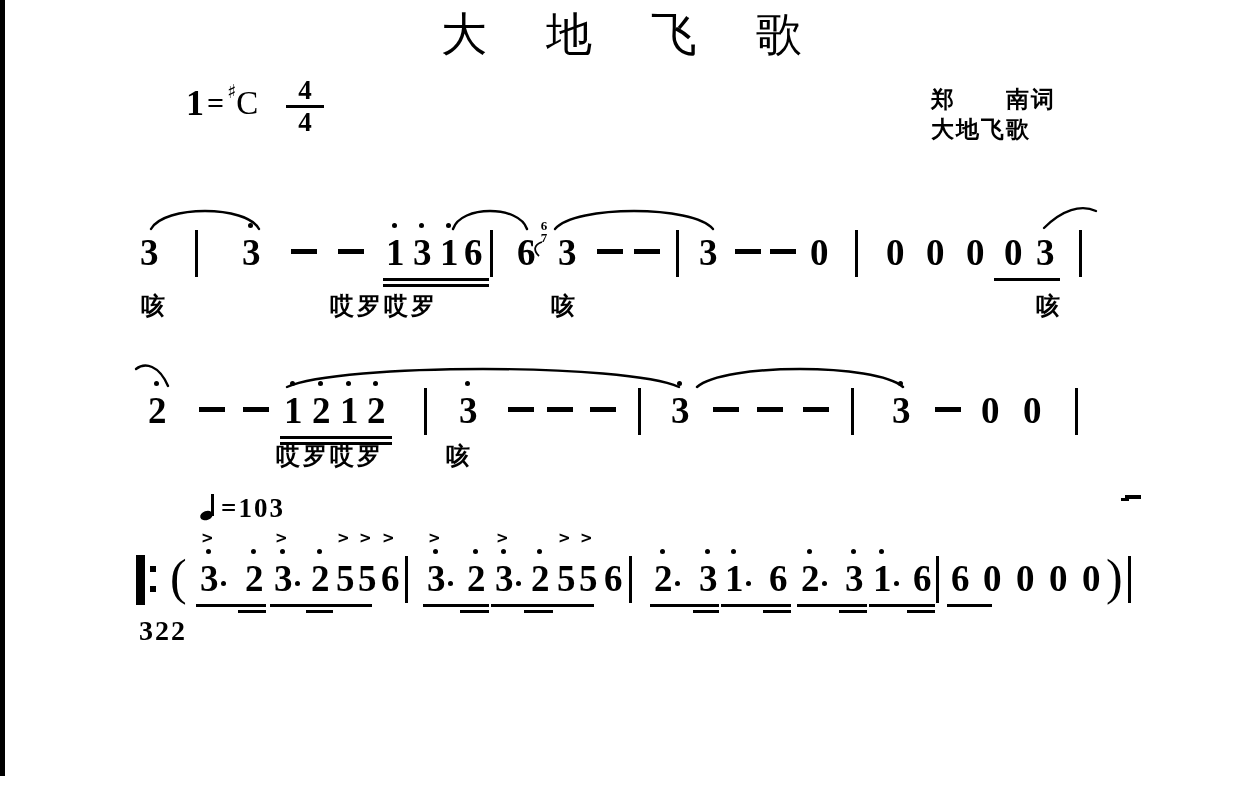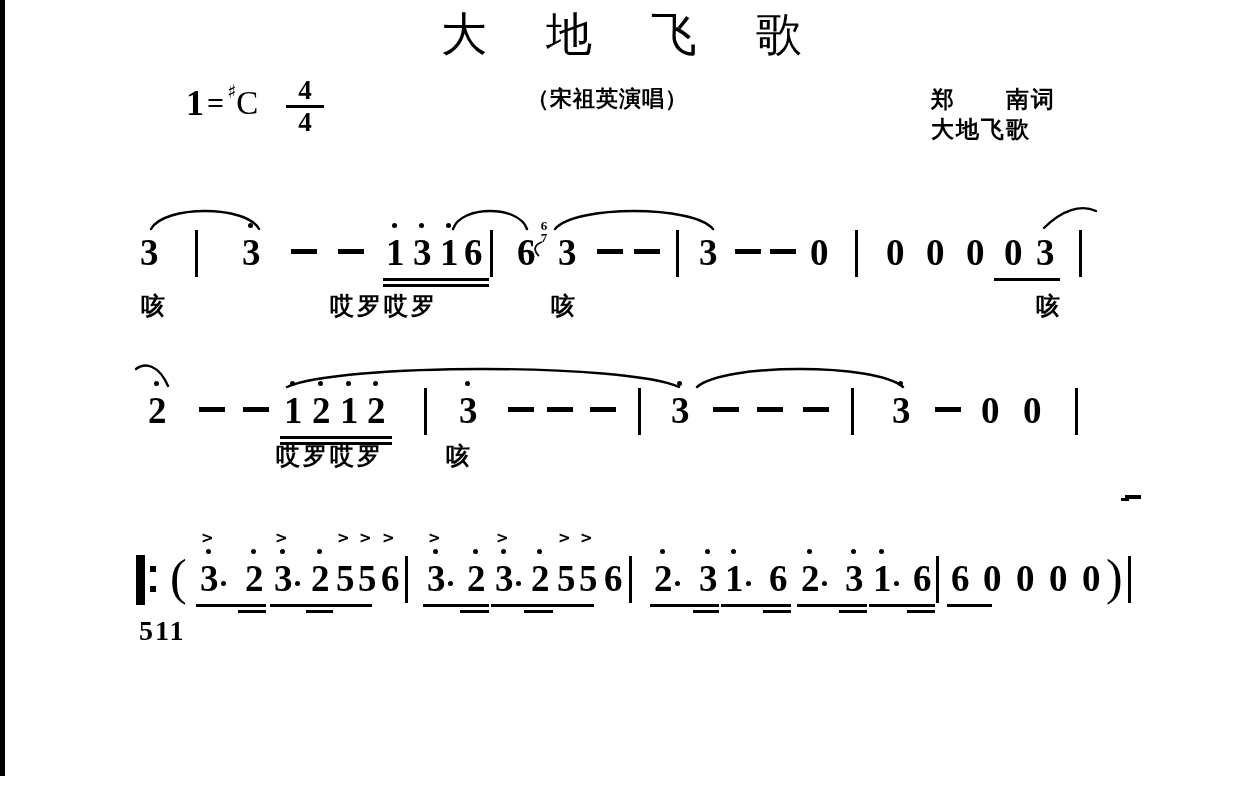--- a/index.html
+++ b/index.html
@@ -57,37 +57,41 @@
   .stray .s2{position:absolute;left:0;top:3px;width:8px;height:3px;background:#000;}
 </style>
 </head>
 <body>
 
 <div class="page">
   <div class="edge-left"></div>
   <div class="edge-bottom"></div>
 
   <div class="title">大地飞歌</div>
-  <div class="subtitle">（宋祖英演唱）</div>
   <div class="credit1">郑　　南词</div>
   <div class="credit2">大地飞歌</div>
 
   <div class="keysig">
     <span class="ks1">1</span>
     <span class="kseq">=</span>
     <span class="kssharp">♯</span>
     <span class="ksc">C</span>
   </div>
   <div class="meter">
     <div class="mnum">4</div>
     <div class="mbar"></div>
     <div class="mden">4</div>
   </div>
 
 
+  <div class="metro">
+    <i class="nh"></i>
+    <i class="st"></i>
+    <span class="marking">=103</span>
+  </div>
 
   <div class="music-line" style="top: 232px;">
       <div class="tok" style="left: 140px;">3</div>
       <div class="bar" style="left: 195px;"></div>
       <div class="tok" style="left: 242px;">3<i class="od"></i></div>
       <div class="dash" style="left: 291px;"></div>
       <div class="dash" style="left: 338px;"></div>
       <div class="tok" style="left: 386px;">1<i class="od"></i></div>
       <div class="tok" style="left: 413px;">3<i class="od"></i></div>
       <div class="tok" style="left: 440px;">1<i class="od"></i></div>
@@ -231,18 +235,18 @@
       <div class="ul" style="left: 693px; width: 26px; top: 52px;"></div>
       <div class="ul" style="left: 721px; width: 70px; top: 46px;"></div>
       <div class="ul" style="left: 763px; width: 28px; top: 52px;"></div>
       <div class="ul" style="left: 797px; width: 70px; top: 46px;"></div>
       <div class="ul" style="left: 839px; width: 28px; top: 52px;"></div>
       <div class="ul" style="left: 869px; width: 66px; top: 46px;"></div>
       <div class="ul" style="left: 907px; width: 28px; top: 52px;"></div>
       <div class="ul" style="left: 947px; width: 45px; top: 46px;"></div>
     </div>
 
-  <div class="pageno">511</div>
+  <div class="pageno">322</div>
   <div class="stray">
     <i class="s1"></i>
     <i class="s2"></i>
   </div>
 </div>
 
 </body></html>

